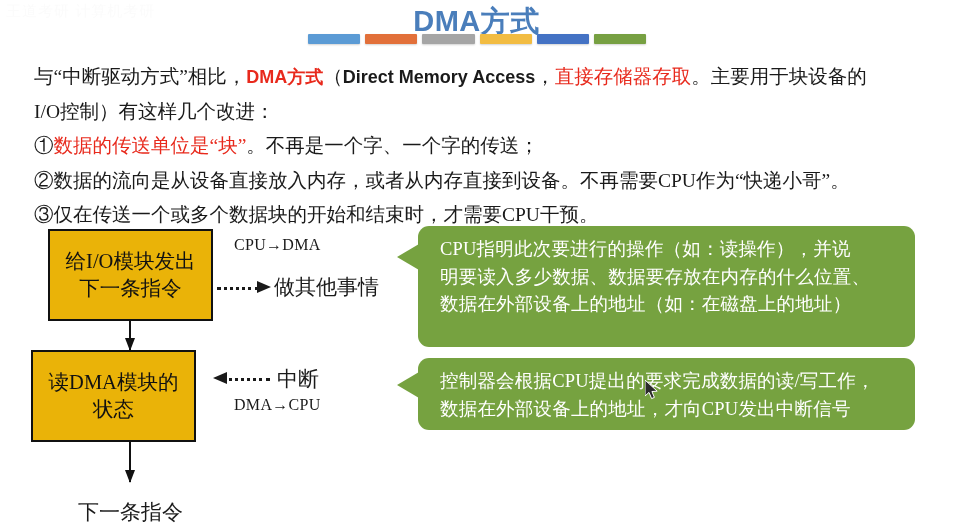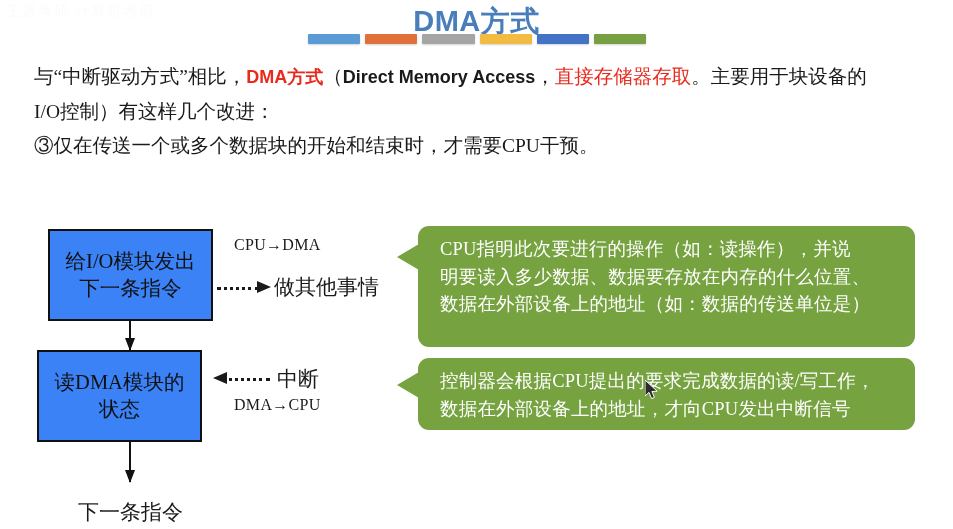--- a/index.html
+++ b/index.html
@@ -86,34 +86,34 @@
     font-family: "Liberation Sans", sans-serif;
     font-weight: bold;
     font-size: 18px;
     color: #e8291c;
   }
 
   
   .fc-box {
     position: absolute;
     border: 2.5px solid #111;
-    background: #3b82f6;
+    background: #eab308;
     display: flex;
     align-items: center;
     justify-content: center;
     text-align: center;
     font-family: "Liberation Serif", serif;
     font-size: 20.5px;
     line-height: 27px;
     color: #111;
     box-sizing: border-box;
     padding: 0 6px;
   }
   #box-read-cmd { left: 48px; top: 229px; width: 165px; height: 92px; }
-  #box-dma-status { left: 37px; top: 350px; width: 165px; height: 92px; }
+  #box-dma-status { left: 31px; top: 350px; width: 165px; height: 92px; }
 
   .vline {
     position: absolute;
     width: 2.2px;
     background: #111;
   }
   .vline::after {
     content: "";
     position: absolute;
     left: 50%;
@@ -213,20 +213,22 @@
     <div class="seg" style="background:#e2703a"></div>
     <div class="seg" style="background:#a5a5a5"></div>
     <div class="seg" style="background:#f2bc42"></div>
     <div class="seg" style="background:#4472c4"></div>
     <div class="seg" style="background:#77a042"></div>
   </div>
 
   <div class="bodytext">
     <p><span>与“中断驱动方式”相比，</span><span class="latin-red">DMA方式</span><span>（</span><span class="latin">Direct Memory Access</span><span>，</span><span class="red">直接存储器存取</span><span>。主要用于块设备的</span></p>
     <p>I/O控制）有这样几个改进：</p>
+    <p><span>①</span><span class="red">数据的传送单位是“块”</span><span>。不再是一个字、一个字的传送；</span></p>
+    <p>②数据的流向是从设备直接放入内存，或者从内存直接到设备。不再需要CPU作为“快递小哥”。</p>
     <p>③仅在传送一个或多个数据块的开始和结束时，才需要CPU干预。</p>
   </div>
 
   <div class="fc-box" id="box-read-cmd">
     <div>
       <div>给I/O模块发出</div>
       <div>下一条指令</div>
     </div>
   </div>
 
@@ -249,21 +251,21 @@
   <div class="fc-label latinish" id="lbl-cpu-dma">CPU→DMA</div>
   <div class="fc-label" id="lbl-other">做其他事情</div>
   <div class="fc-label" id="lbl-interrupt">中断</div>
   <div class="fc-label" id="lbl-next">下一条指令</div>
   <div class="fc-label latinish" id="lbl-dma-cpu">DMA→CPU</div>
 
   <div class="callout" id="callout-cpu">
     <div class="tail"></div>
     <div>CPU指明此次要进行的操作（如：读操作），并说</div>
     <div>明要读入多少数据、数据要存放在内存的什么位置、</div>
-    <div>数据在外部设备上的地址（如：数据的传送单位是）</div>
+    <div>数据在外部设备上的地址（如：在磁盘上的地址）</div>
   </div>
 
   <div class="callout" id="callout-ctrl">
     <div class="tail"></div>
     <div>控制器会根据CPU提出的要求完成数据的读/写工作，</div>
     <div>数据在外部设备上的地址，才向CPU发出中断信号</div>
   </div>
 
   <svg class="cursor" viewBox="0 0 14 21">
     <polygon points="0,0 0,16 4,12.4 6.6,18.6 9.4,17.4 6.9,11.5 12.2,11.2" fill="#2b2b2b" stroke="#ffffff" stroke-width="1"></polygon>

